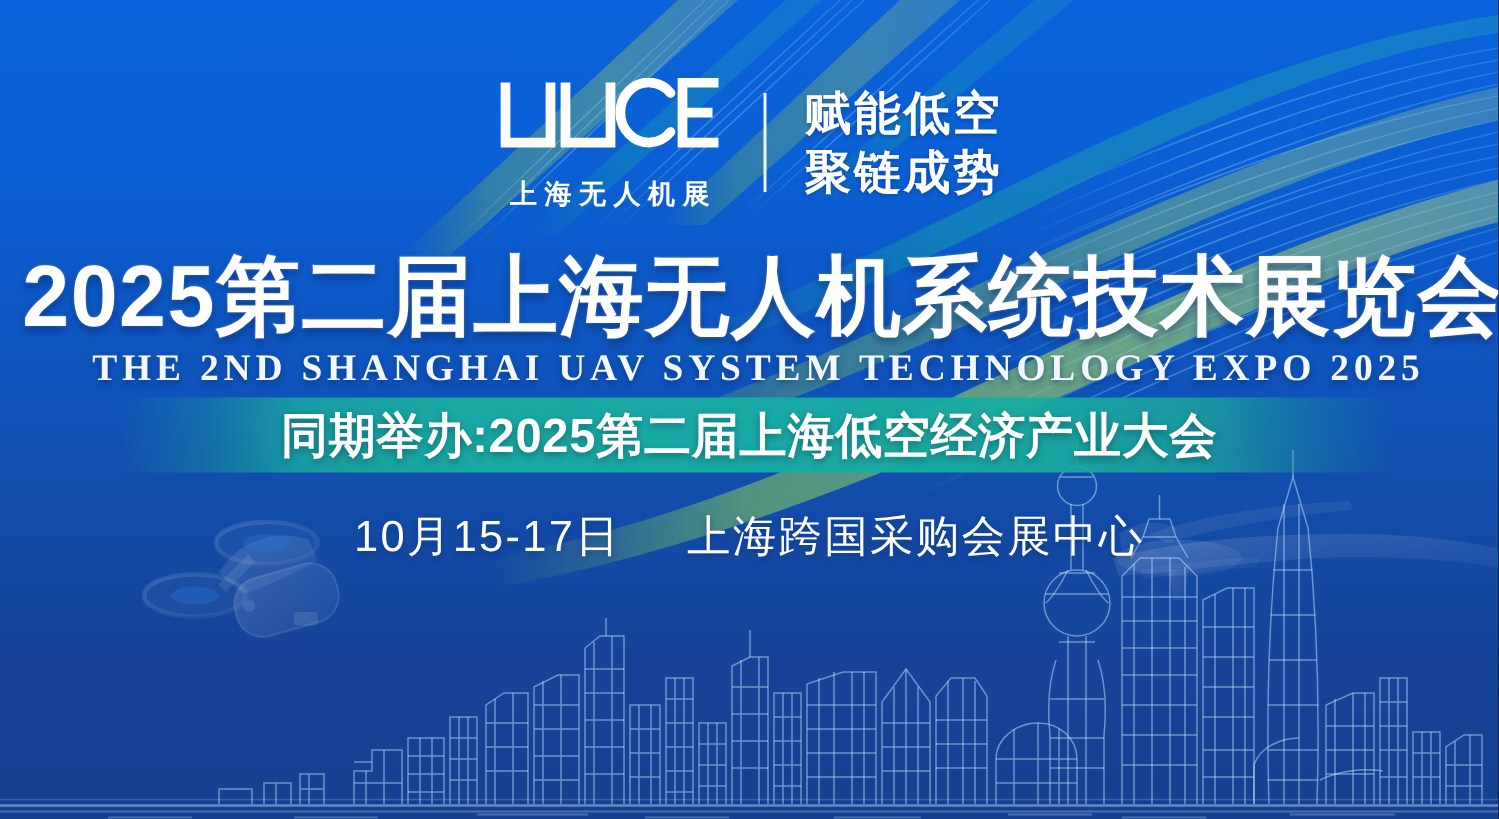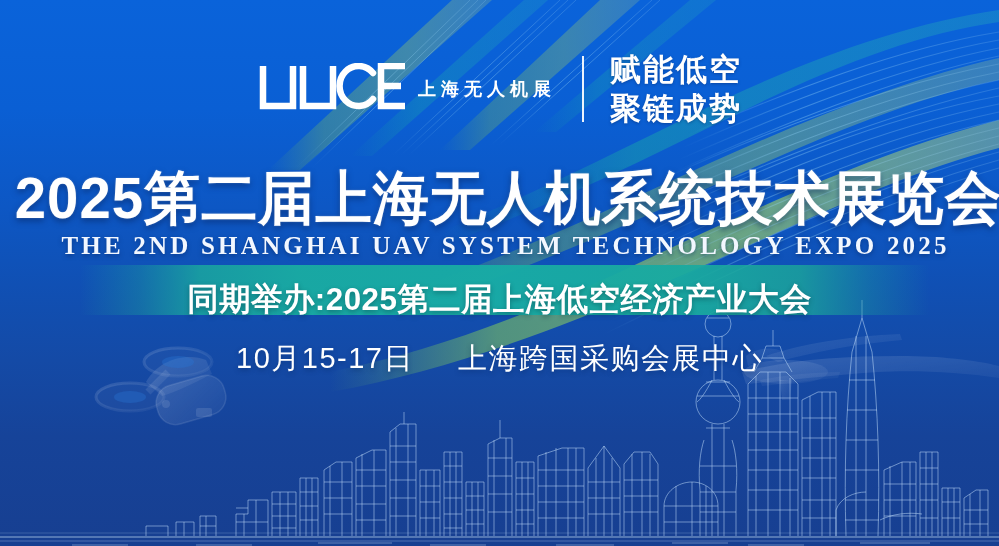--- a/index.html
+++ b/index.html
@@ -47,23 +47,23 @@
     top: 52px;
     left: 0;
     width: 999px;
     display: flex;
     justify-content: center;
     align-items: center;
     gap: 26px;
   }
   .logo-block {
     display: flex;
-    flex-direction: row;
+    flex-direction: column;
     align-items: center;
-    gap: 4px;
+    gap: 16px;
   }
   .logo-mark {
     display: block;
   }
   .logo-sub {
     color: #ffffff;
     font-size: 18px;
     font-weight: 700;
     letter-spacing: 5px;
     text-indent: 5px;
@@ -124,21 +124,21 @@
   }
 
   
   .band {
     position: absolute;
     top: 265px;
     left: 0;
     width: 999px;
     height: 50px;
     display: flex;
-    align-items: flex-end;
+    align-items: center;
     justify-content: center;
     background: linear-gradient(90deg,
         rgba(27,168,154,0)    8.0%,
         rgba(27,168,154,.35) 14.0%,
         rgba(26,170,158,.82) 20.0%,
         rgba(25,172,162,.95) 30.0%,
         rgba(24,171,165,.97) 50.0%,
         rgba(25,170,160,.95) 68.0%,
         rgba(27,168,154,.80) 80.0%,
         rgba(27,168,154,.32) 87.0%,

